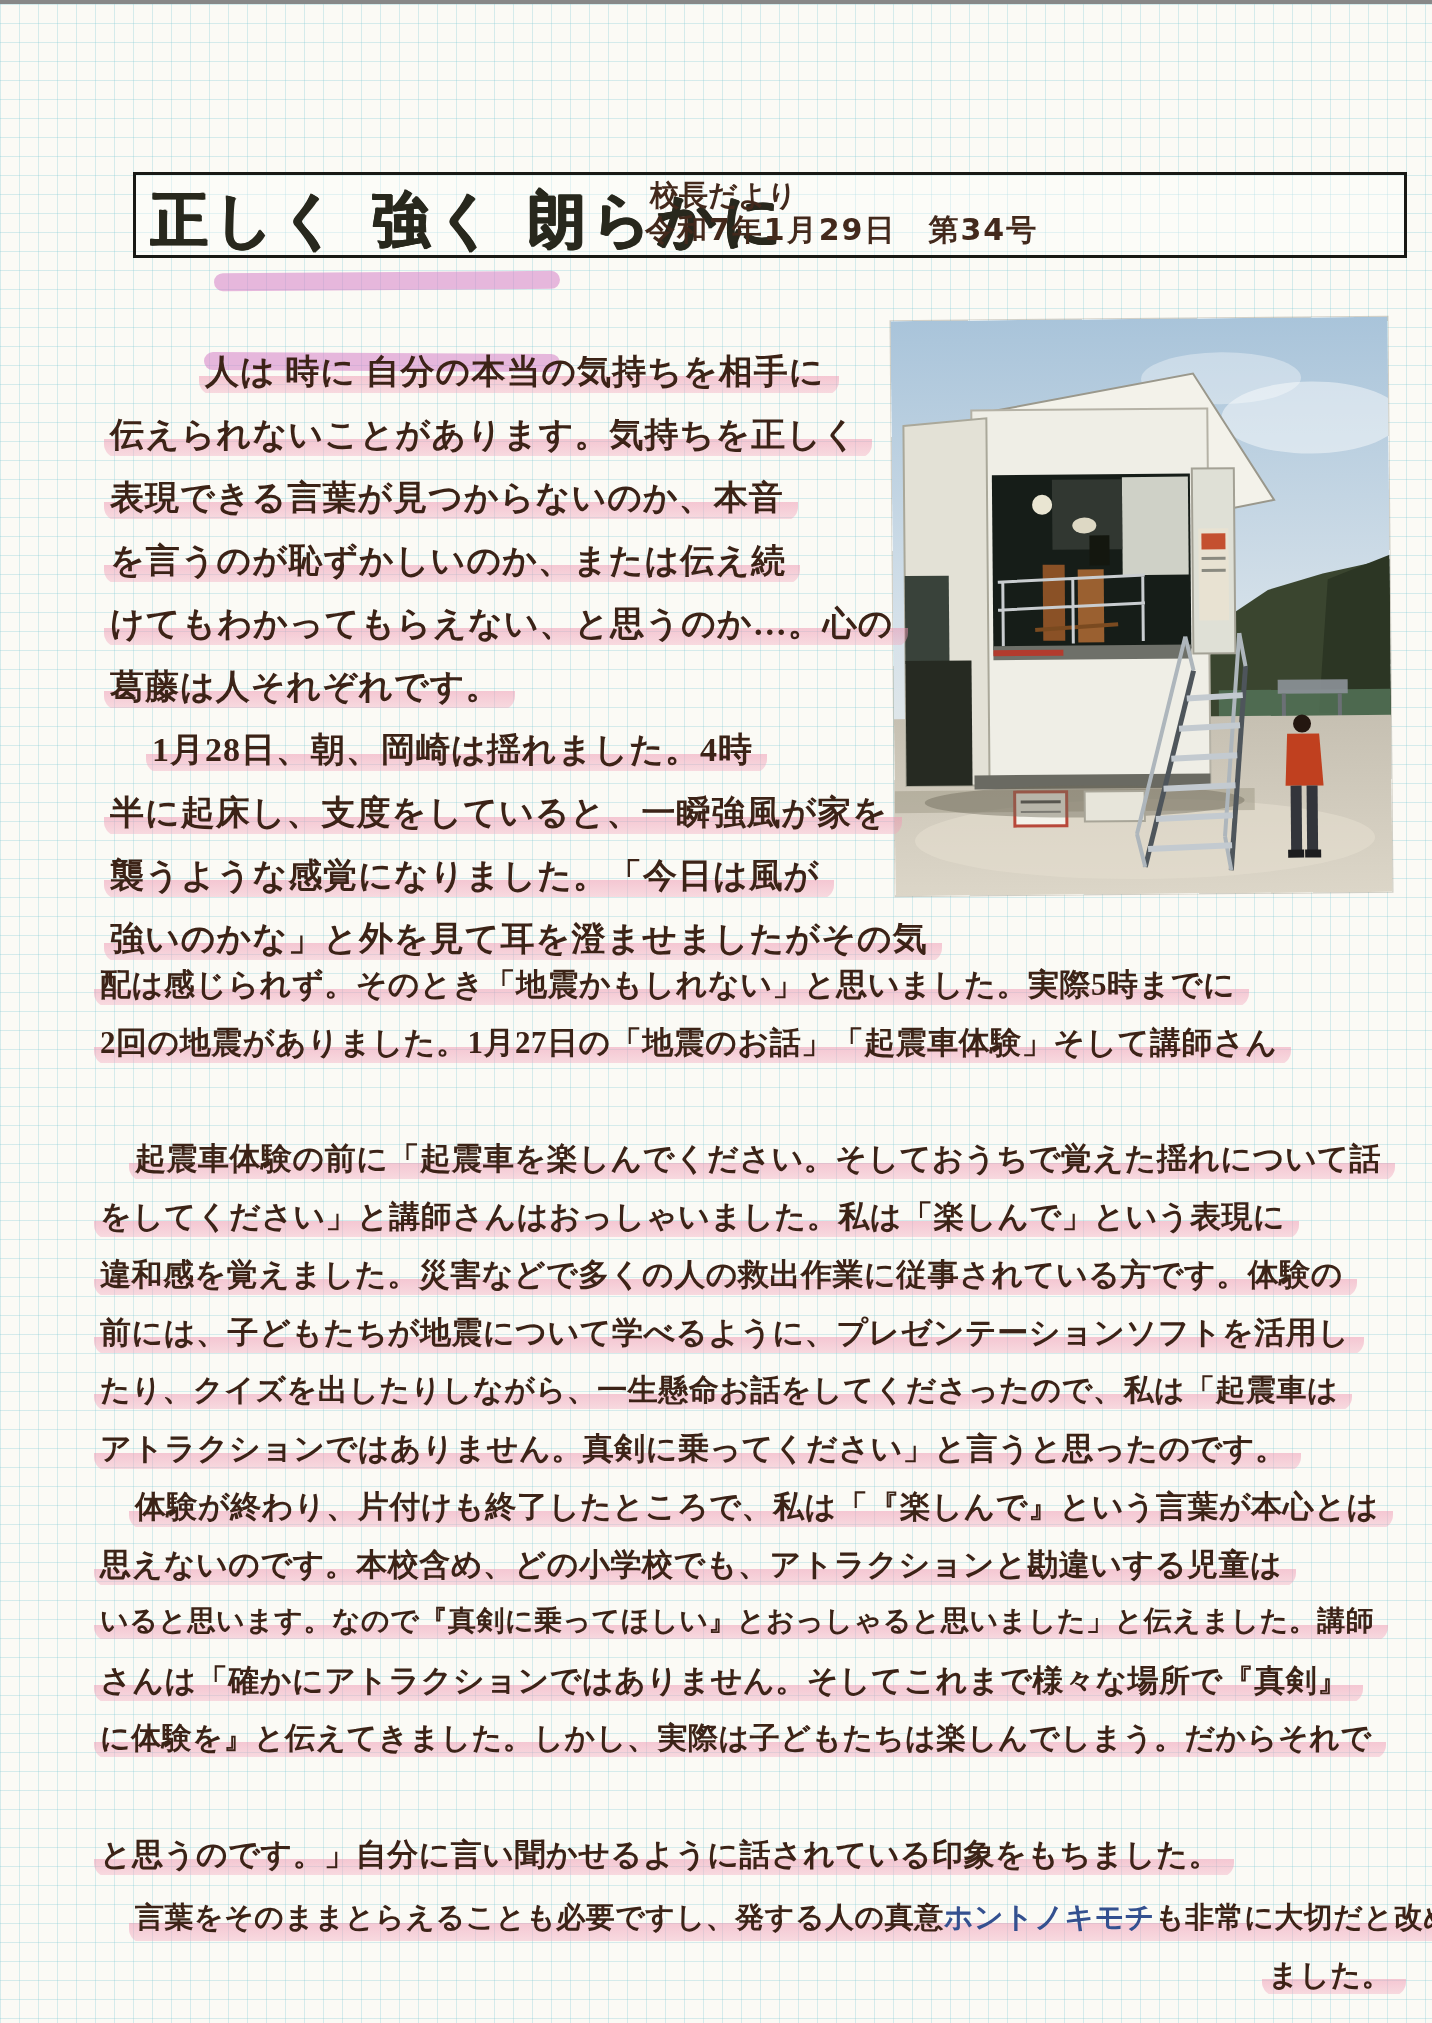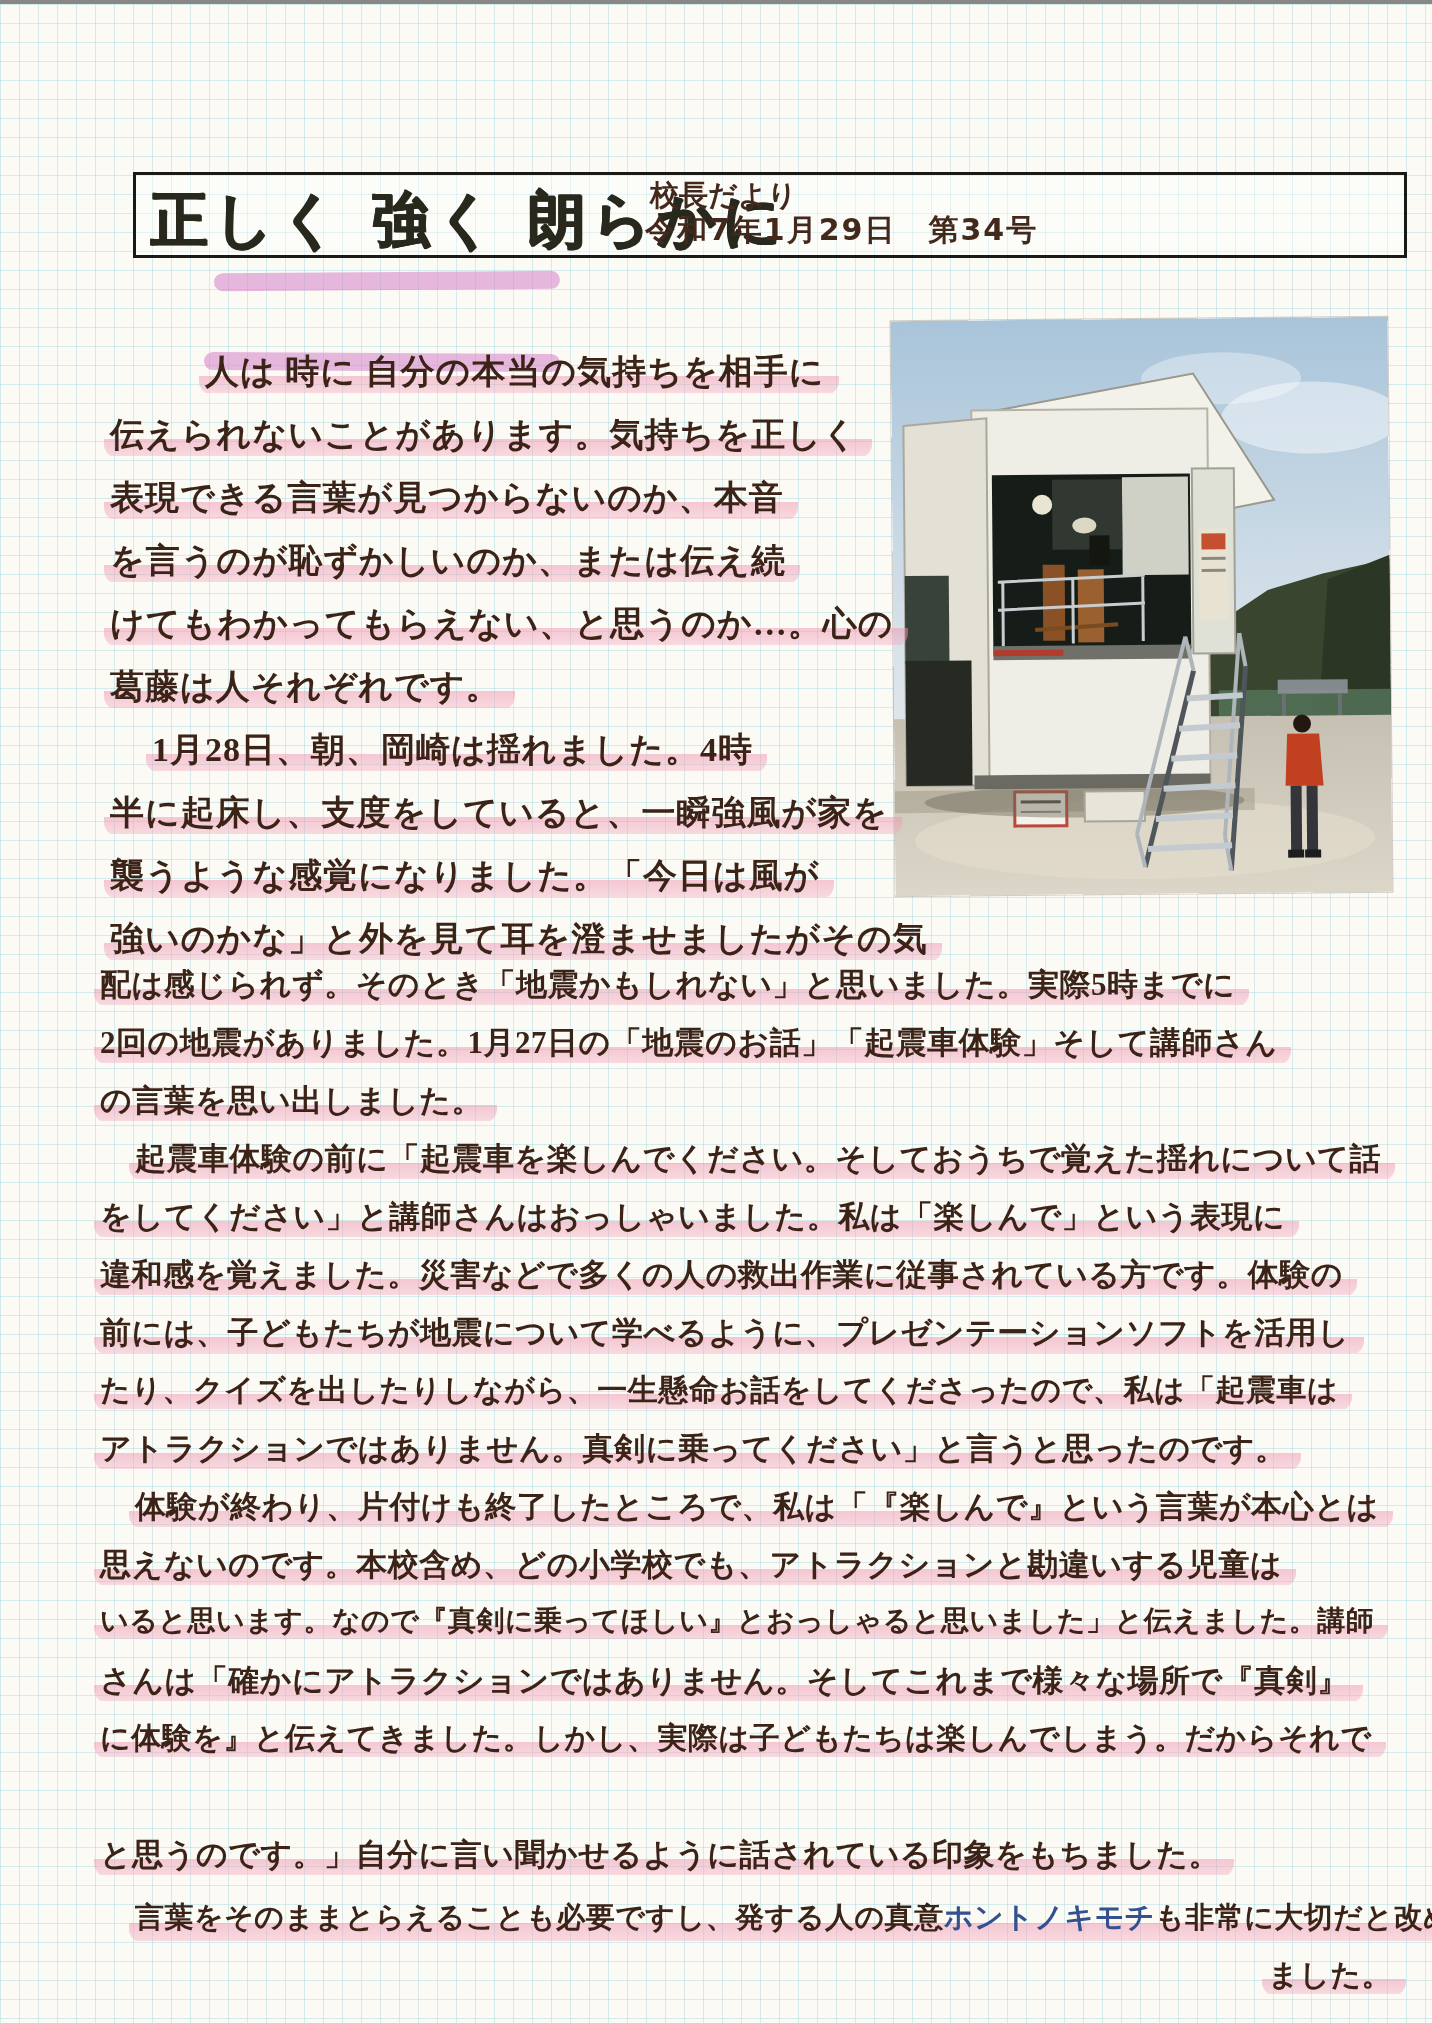--- a/index.html
+++ b/index.html
@@ -133,21 +133,20 @@
   <div class="line n" style="left:110px;top:534px"><span class="hl">を言うのが恥ずかしいのか、または伝え続</span></div>
   <div class="line n" style="left:110px;top:597px"><span class="hl">けてもわかってもらえない、と思うのか…。心の</span></div>
   <div class="line n" style="left:110px;top:660px"><span class="hl">葛藤は人それぞれです。</span></div>
   <div class="line n" style="left:152px;top:723px"><span class="hl">1月28日、朝、岡崎は揺れました。4時</span></div>
   <div class="line n" style="left:110px;top:786px"><span class="hl">半に起床し、支度をしていると、一瞬強風が家を</span></div>
   <div class="line n" style="left:110px;top:849px"><span class="hl">襲うような感覚になりました。「今日は風が</span></div>
   <div class="line n" style="left:110px;top:912px"><span class="hl">強いのかな」と外を見て耳を澄ませましたがその気</span></div>
 
   <div class="line w" style="left:100px;top:960px"><span class="hl">配は感じられず。そのとき「地震かもしれない」と思いました。実際5時までに</span></div>
   <div class="line w" style="left:100px;top:1018px"><span class="hl">2回の地震がありました。1月27日の「地震のお話」「起震車体験」そして講師さん</span></div>
-  <div class="line w" style="left:100px;top:1076px"><span class="hl">の言葉を思い出しました。</span></div>
   <div class="line w" style="left:135px;top:1134px"><span class="hl">起震車体験の前に「起震車を楽しんでください。そしておうちで覚えた揺れについて話</span></div>
   <div class="line w" style="left:100px;top:1192px"><span class="hl">をしてください」と講師さんはおっしゃいました。私は「楽しんで」という表現に</span></div>
   <div class="line w" style="left:100px;top:1250px"><span class="hl">違和感を覚えました。災害などで多くの人の救出作業に従事されている方です。体験の</span></div>
   <div class="line w" style="left:100px;top:1308px"><span class="hl">前には、子どもたちが地震について学べるように、プレゼンテーションソフトを活用し</span></div>
   <div class="line w" style="left:100px;top:1366px;font-size:30px"><span class="hl">たり、クイズを出したりしながら、一生懸命お話をしてくださったので、私は「起震車は</span></div>
   <div class="line w" style="left:100px;top:1424px"><span class="hl">アトラクションではありません。真剣に乗ってください」と言うと思ったのです。</span></div>
   <div class="line w" style="left:135px;top:1482px"><span class="hl">体験が終わり、片付けも終了したところで、私は「『楽しんで』という言葉が本心とは</span></div>
   <div class="line w" style="left:100px;top:1540px"><span class="hl">思えないのです。本校含め、どの小学校でも、アトラクションと勘違いする児童は</span></div>
   <div class="line w" style="left:100px;top:1598px;font-size:28px"><span class="hl">いると思います。なので『真剣に乗ってほしい』とおっしゃると思いました」と伝えました。講師</span></div>
   <div class="line w" style="left:100px;top:1656px"><span class="hl">さんは「確かにアトラクションではありません。そしてこれまで様々な場所で『真剣』</span></div>

